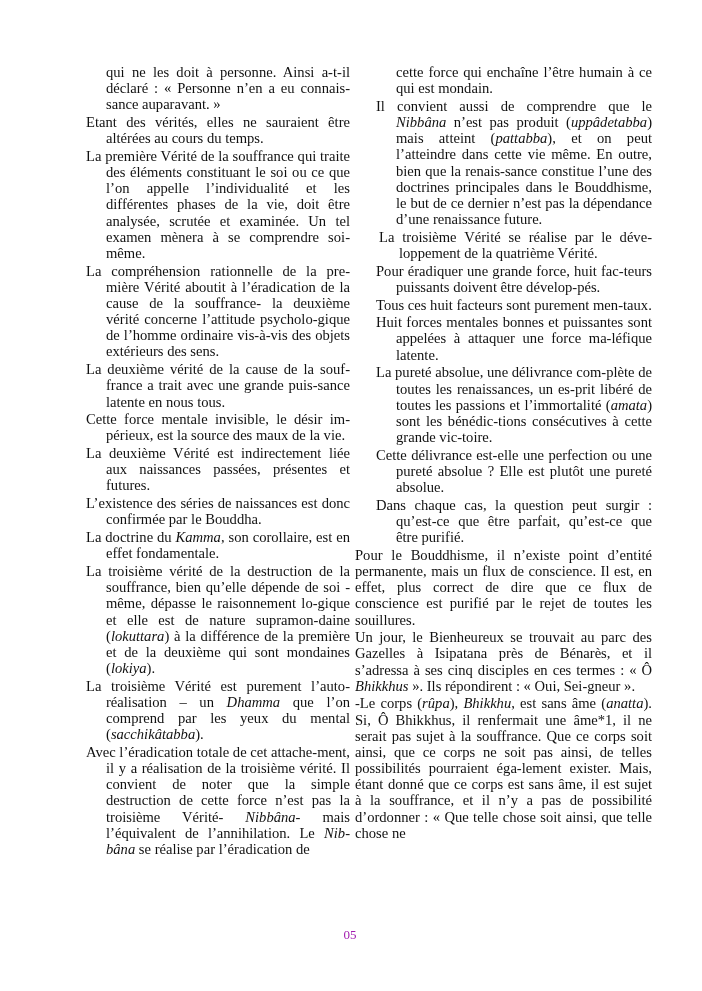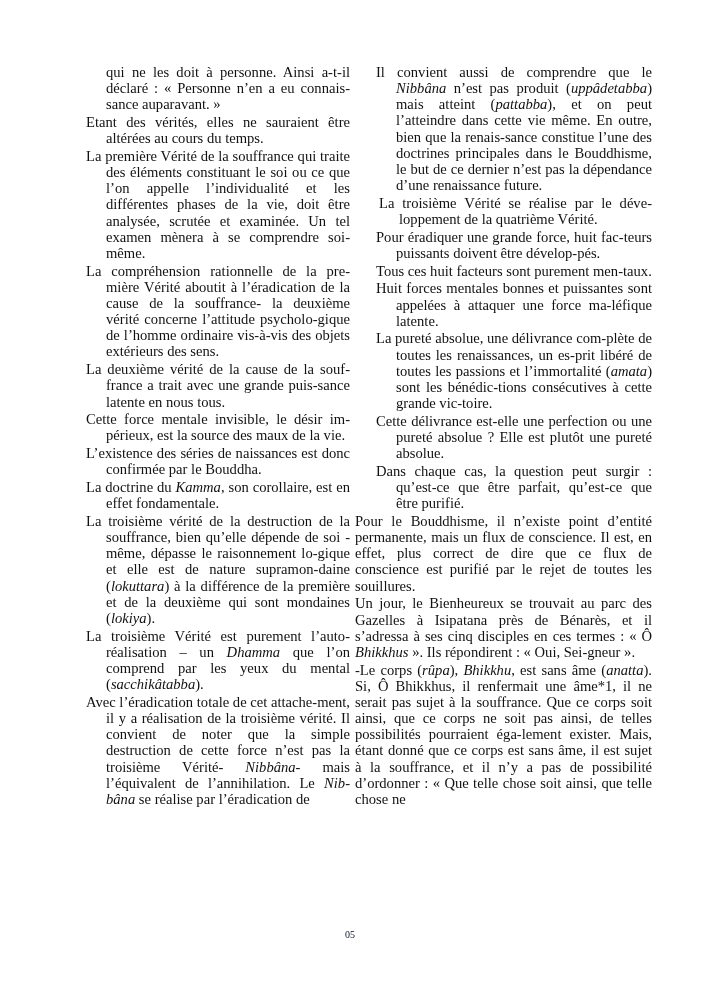--- a/index.html
+++ b/index.html
@@ -20,41 +20,43 @@
     text-indent: -20px;
     hyphens: manual;
   }
   .p.cont { text-indent: 0; }
   .p.shift { margin-left: 3px; font-family: Liberation Serif, serif; }
   .p.flush { padding-left: 0; text-indent: 0; margin-left: -21px; width: 297px; }
   .p.flush-title { padding-left: 0; text-indent: 0; margin-left: -21px; width: 297px; text-align: left; }
   i { font-style: italic; }
   .pagenum {
     position: absolute; left: 338px; top: 927px; width: 24px; text-align: center;
-    font-family: "Liberation Serif", "DejaVu Serif", serif; font-size: 10px; color: #0f172a;
+    font-family: "Liberation Serif", "DejaVu Serif", serif; font-size: 13px; color: #a21caf;
   }
 </style>
 </head>
 <body>
 
 <div class="page">
   <div class="col col-left">
       <p class="p cont"><span>qui ne les doit à personne. Ainsi a-t-il déclaré : « Personne n’en a eu connais-sance auparavant. »</span></p>
       <p class="p"><span>Etant des vérités, elles ne sauraient être altérées au cours du temps.</span></p>
       <p class="p"><span>La première Vérité de la souffrance qui traite des éléments constituant le soi ou ce que l’on appelle l’individualité et les différentes phases de la vie, doit être analysée, scrutée et examinée. Un tel examen mènera à se comprendre soi-même.</span></p>
       <p class="p"><span>La compréhension rationnelle de la pre-mière Vérité aboutit à l’éradication de la cause de la souffrance- la deuxième vérité concerne l’attitude psycholo-gique de l’homme ordinaire vis-à-vis des objets extérieurs des sens.</span></p>
       <p class="p"><span>La deuxième vérité de la cause de la souf-france a trait avec une grande puis-sance latente en nous tous.</span></p>
       <p class="p"><span>Cette force mentale invisible, le désir im-périeux, est la source des maux de la vie.</span></p>
+      <p class="p"><span>La deuxième Vérité est indirectement liée aux naissances passées, présentes et futures.</span></p>
       <p class="p"><span>L’existence des séries de naissances est donc confirmée par le Bouddha.</span></p>
       <p class="p"><span>La doctrine du </span><i>Kamma</i><span>, son corollaire, est en effet fondamentale.</span></p>
       <p class="p"><span>La troisième vérité de la destruction de la souffrance, bien qu’elle dépende de soi -même, dépasse le raisonnement lo-gique et elle est de nature supramon-daine (</span><i>lokuttara</i><span>) à la différence de la première et de la deuxième qui sont mondaines (</span><i>lokiya</i><span>).</span></p>
       <p class="p"><span>La troisième Vérité est purement l’auto-réalisation – un </span><i>Dhamma</i><span> que l’on comprend par les yeux du mental (</span><i>sacchikâtabba</i><span>).</span></p>
       <p class="p"><span>Avec l’éradication totale de cet attache-ment, il y a réalisation de la troisième vérité. Il convient de noter que la simple destruction de cette force n’est pas la troisième Vérité- </span><i>Nibbâna</i><span>- mais l’équivalent de l’annihilation. Le </span><i>Nib-bâna</i><span> se réalise par l’éradication de</span></p>
     </div>
   <div class="col col-right">
+      <p class="p cont"><span>cette force qui enchaîne l’être humain à ce qui est mondain.</span></p>
       <p class="p"><span>Il convient aussi de comprendre que le </span><i>Nibbâna</i><span> n’est pas produit (</span><i>uppâdetabba</i><span>) mais atteint (</span><i>pattabba</i><span>), et on peut l’atteindre dans cette vie même. En outre, bien que la renais-sance constitue l’une des doctrines principales dans le Bouddhisme, le but de ce dernier n’est pas la dépendance d’une renaissance future.</span></p>
       <p class="p shift"><span>La troisième Vérité se réalise par le déve-loppement de la quatrième Vérité.</span></p>
       <p class="p"><span>Pour éradiquer une grande force, huit fac-teurs puissants doivent être dévelop-pés.</span></p>
       <p class="p"><span>Tous ces huit facteurs sont purement men-taux.</span></p>
       <p class="p"><span>Huit forces mentales bonnes et puissantes sont appelées à attaquer une force ma-léfique latente.</span></p>
       <p class="p"><span>La pureté absolue, une délivrance com-plète de toutes les renaissances, un es-prit libéré de toutes les passions et l’immortalité (</span><i>amata</i><span>) sont les bénédic-tions consécutives à cette grande vic-toire.</span></p>
       <p class="p"><span>Cette délivrance est-elle une perfection ou une pureté absolue ? Elle est plutôt une pureté absolue.</span></p>
       <p class="p"><span>Dans chaque cas, la question peut surgir : qu’est-ce que être parfait, qu’est-ce que être purifié.</span></p>
       <p class="p flush"><span>Pour le Bouddhisme, il n’existe point d’entité permanente, mais un flux de conscience. Il est, en effet, plus correct de dire que ce flux de conscience est purifié par le rejet de toutes les souillures.</span></p>
       <p class="p flush"><span>Un jour, le Bienheureux se trouvait au parc des Gazelles à Isipatana près de Bénarès, et il s’adressa à ses cinq disciples en ces termes : « Ô </span><i>Bhikkhus</i><span> ». Ils répondirent : « Oui, Sei-gneur ».</span></p>

